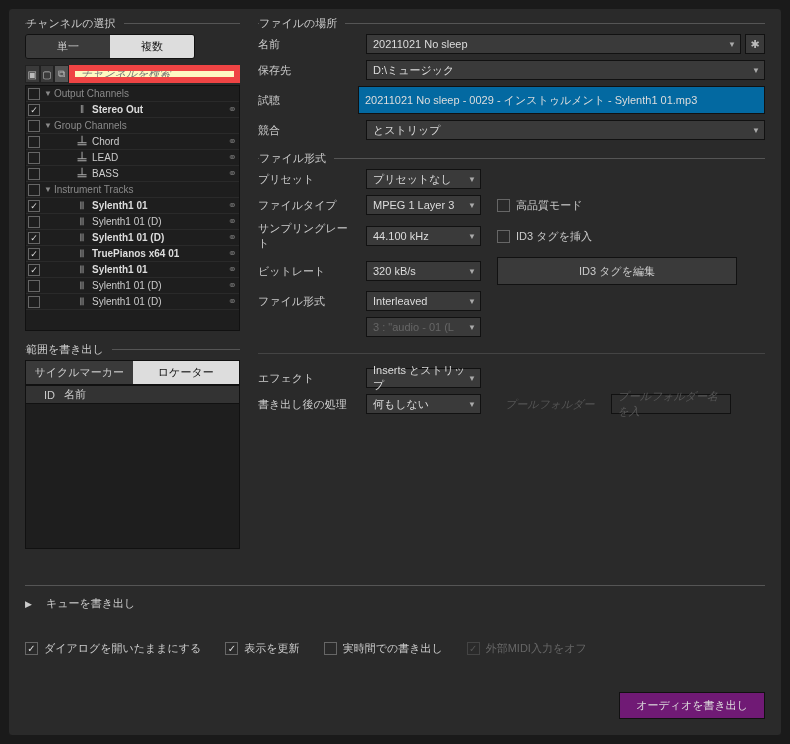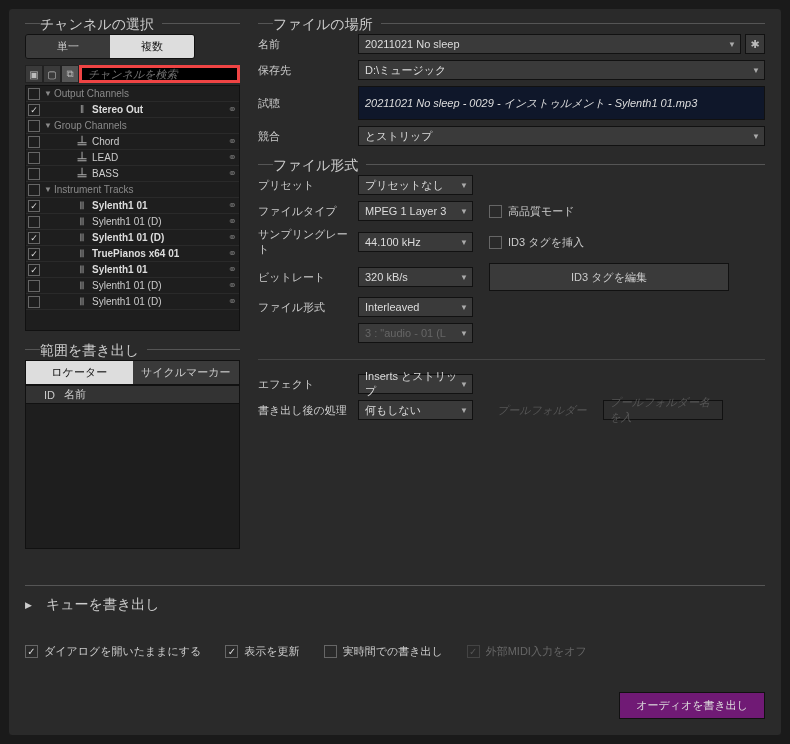--- a/index.html
+++ b/index.html
@@ -24,46 +24,46 @@
 .fieldset {
   position: relative;
   border: none;
   border-top: 1px solid #555;
   padding-top: 10px;
   margin-bottom: 12px;
 }
 .fieldset-title {
   position: absolute;
   top: -8px;
-  left: 15px;
+  left: 1px;
   background: #2a2a2a;
   padding-right: 8px;
   color: #ccc;
-  font-size: 14px;
+  font-size: 11px;
 }
 .cols { display: flex; gap: 18px; }
 .left-col { width: 215px; flex-shrink: 0; }
 .right-col { flex: 1; }
 
 
 .tab-row { display: flex; border: 1px solid #111; border-radius: 3px; overflow: hidden; margin-bottom: 6px; width: 170px; }
 .tab { flex: 1; text-align: center; padding: 4px 0; background: #3a3a3a; color: #ccc; cursor: pointer; }
 .tab.active { background: #ddd; color: #111; }
 
 
 .icon-row { display: flex; gap: 0; margin-bottom: 2px; align-items: center; }
 .icon-btn {
   width: 18px; height: 18px; background: #3a3a3a; border: 1px solid #222;
   display: flex; align-items: center; justify-content: center; color: #bbb; cursor: pointer;
   font-size: 10px;
 }
 .icon-btn.active { background: #555; }
 .search-input {
-  flex: 1; background: #000000; border: 3px solid #ef4444; color: #888;
-  height: 18px; padding: 0 6px; font-size: 11px; font-style: italic;
+  flex: 1; background: #fef9c3; border: 6px solid #ef4444; color: #888;
+  height: 18px; padding: 0 6px; font-size: 11px; font-style: italic; font-family: Liberation Mono, monospace;
 }
 
 
 .tree {
   background: #1e1e1e; border: 1px solid #111; height: 246px; overflow-y: auto;
   font-size: 10px;
 }
 .tree::-webkit-scrollbar { width: 12px; }
 .tree::-webkit-scrollbar-track { background: #2a2a2a; }
 .tree::-webkit-scrollbar-thumb { background: #555; border: 1px solid #222; }
@@ -84,35 +84,36 @@
 .tree-row .link-icon { color: #666; font-size: 11px; margin-left: 2px; }
 .tree-row .indent2 { width: 28px; }
 
 
 .form-row { display: flex; align-items: center; margin-bottom: 6px; min-height: 20px; }
 .form-label { width: 100px; color: #ccc; }
 .dropdown {
   background: #3a3a3a; border: 1px solid #111; height: 20px;
   display: flex; align-items: center; padding: 0 6px; color: #ddd;
   position: relative;
+  margin-left: 8px;
 }
 .dropdown::after {
   content: "▼"; position: absolute; right: 4px; font-size: 8px; color: #aaa;
 }
 .dropdown.wide { flex: 1; }
 .dropdown.med { width: 115px; }
 .dropdown.disabled { color: #666; }
 .gear-btn {
   width: 20px; height: 20px; background: #3a3a3a; border: 1px solid #111;
   display: flex; align-items: center; justify-content: center; margin-left: 4px;
   color: #bbb; cursor: pointer;
 }
 .text-display {
-  background: #0f172a; border: 1px solid #111; height: 34px; flex: 1;
-  display: flex; align-items: center; padding: 0 6px; color: #ddd; font-style: italic;
+  background: #0369a1; border: 1px solid #111; height: 28px; flex: 1;
+  display: flex; align-items: center; padding: 0 6px; color: #ddd;
 }
 
 
 .chk-inline { display: flex; align-items: center; gap: 6px; margin-left: 16px; }
 .chk-box {
   width: 13px; height: 13px; border: 1px solid #666; background: #2a2a2a;
   display: flex; align-items: center; justify-content: center;
 }
 .chk-box.checked::after { content: "✓"; color: #ddd; font-size: 10px; }
 .chk-box.disabled { border-color: #444; }
@@ -277,22 +278,22 @@
               <div class="label">Sylenth1 01 (D)</div>
               <div class="link-icon">⚭</div>
             </div>
           </div>
       </div>
 
       <div class="fieldset" style="margin-top:18px;">
         <div class="fieldset-title">範囲を書き出し</div>
 
         <div class="tab-row2">
+          <div class="tab2">サイクルマーカー</div>
           <div class="tab2 active">ロケーター</div>
-          <div class="tab2">サイクルマーカー</div>
         </div>
         <div class="range-table">
           <div class="range-header">
             <div class="col-id">ID</div>
             <div class="col-name">名前</div>
           </div>
         </div>
       </div>
 
     </div>

